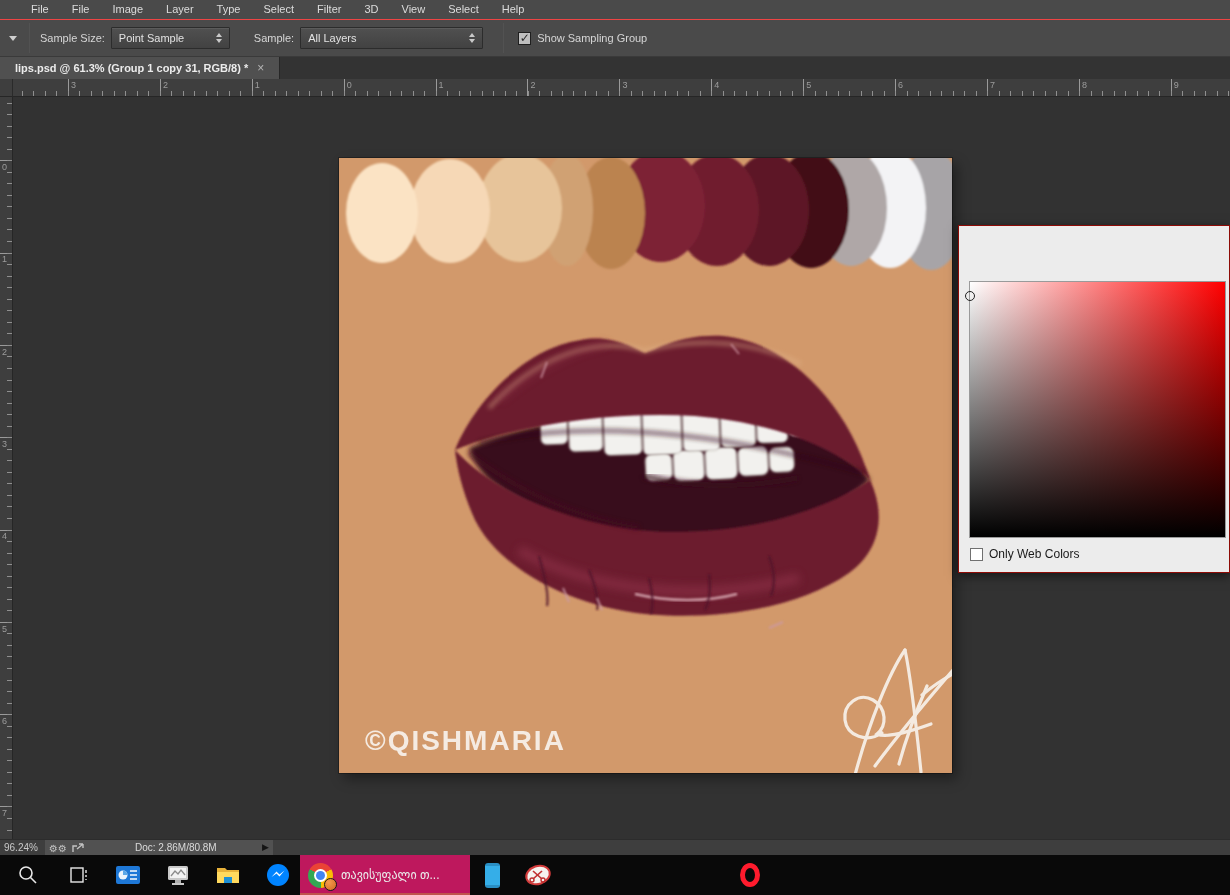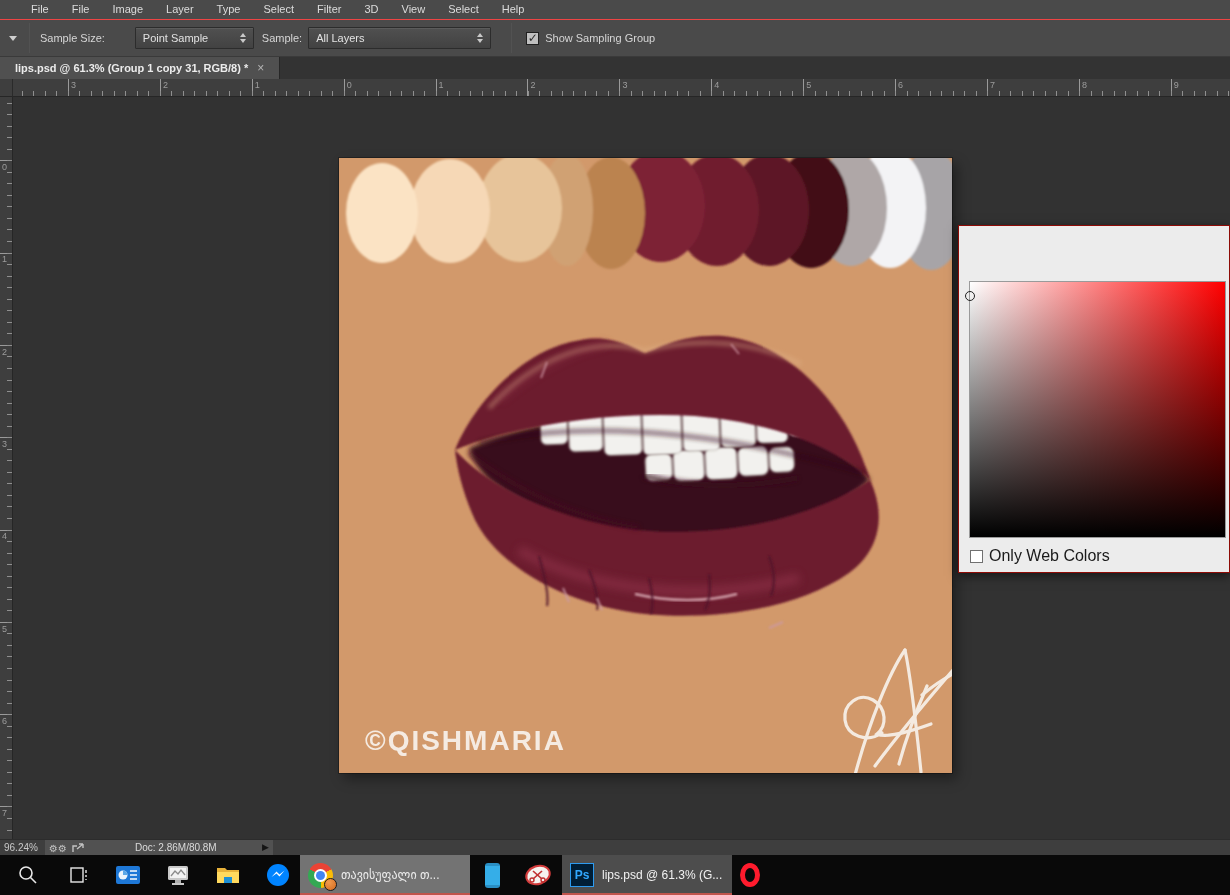--- a/index.html
+++ b/index.html
@@ -15,21 +15,21 @@
   
   .options-bar{position:absolute;left:0;top:20px;width:1230px;height:37px;background:var(--chrome_bg);
     display:flex;align-items:center;color:#d6d6d6;font-size:11px;border-bottom:1px solid #3a3a3a;}
   .tool-preset{width:20px;height:24px;margin-left:3px;display:flex;align-items:center;justify-content:center;}
   .caret-down{width:0;height:0;border-left:4px solid transparent;border-right:4px solid transparent;border-top:5px solid #cfcfcf;}
   .vsep{width:1px;height:30px;background:#5a5a5a;margin:0 6px;opacity:.55;}
   .opt-label{margin:0 6px 0 4px;text-align:center;}
   .dropdown{height:22px;background:linear-gradient(#505050,#424242);border:1px solid #2c2c2c;
     box-shadow:inset 0 1px 0 rgba(255,255,255,.07);color:#e2e2e2;display:flex;align-items:center;
     justify-content:space-between;padding:0 7px;border-radius:1px;}
-  .dd-sample-size{width:119px;margin-left:24px;}
+  .dd-sample-size{width:119px;}
   .dd-sample{width:183px;margin-right:14px;}
   .spinner{display:flex;flex-direction:column;gap:2px;align-items:center;}
   .spin-up{width:0;height:0;border-left:3.5px solid transparent;border-right:3.5px solid transparent;border-bottom:4px solid #c9c9c9;}
   .spin-dn{width:0;height:0;border-left:3.5px solid transparent;border-right:3.5px solid transparent;border-top:4px solid #c9c9c9;}
   .checkbox-box{width:13px;height:13px;background:#bfbfbf;border:1px solid #1f1f1f;color:#2b2b2b;
     font-size:12px;line-height:11px;text-align:center;margin:0 6px 0 8px;}
   .checkbox-box.unchecked-light{background:#fff;border:1px solid #707070;color:transparent;}
 
   
   .tab-strip{position:absolute;left:0;top:57px;width:1230px;height:22px;background:var(--strip_bg);display:flex;}
@@ -65,40 +65,40 @@
   .canvas-wrap svg{display:block;}
 
   
   .color-picker{position:absolute;left:958px;top:225px;width:272px;height:348px;background:#ececec;
     border:1px solid #8e0b06;box-shadow:0 3px 10px rgba(0,0,0,.55);z-index:5;}
   .cp-title{height:23px;background:linear-gradient(var(--picker_title_bg),#7c0501);color:#fff;
     font-size:12px;display:flex;align-items:center;padding-left:8px;}
   .cp-gradient{position:absolute;left:10px;top:55px;width:257px;height:257px;border:1px solid #9a9a9a;
     background:linear-gradient(to bottom,rgba(0,0,0,0),#000),linear-gradient(to right,#fff,var(--picker_red));}
   .cp-cursor{position:absolute;left:-5px;top:9px;width:10px;height:10px;border:1.5px solid #222;border-radius:50%;}
-  .cp-webrow{position:absolute;left:11px;top:321px;display:flex;align-items:center;color:#1a1a1a;font-size:16px;}
+  .cp-webrow{position:absolute;left:11px;top:321px;display:flex;align-items:center;color:#1a1a1a;font-size:12px;}
   .cp-webrow .checkbox-box{margin:0 6px 0 0;}
 
   
   .status-bar{position:absolute;left:0;top:839px;width:1230px;height:16px;background:var(--ruler_bg);
     border-top:1px solid #2c2c2c;color:#c8c8c8;font-size:10px;}
   .zoom-text{position:absolute;left:4px;top:2px;}
   .status-panel{position:absolute;left:45px;top:0;width:228px;height:16px;background:#515151;
     display:flex;align-items:center;}
   .status-icons{display:flex;align-items:center;gap:4px;margin-left:4px;color:#c2c2c2;font-size:10px;}
   .doc-info{position:absolute;left:90px;top:2px;color:#dadada;}
   .status-expand{position:absolute;right:4px;top:2px;color:#141414;font-size:9px;}
 
   
   .taskbar{position:absolute;left:0;top:855px;width:1230px;height:40px;background:#090909;}
   .tb-icon{position:absolute;top:0;width:40px;height:40px;display:flex;align-items:center;justify-content:center;}
   .tb-window{position:absolute;top:0;height:40px;display:flex;align-items:center;gap:8px;padding:0 8px;}
   .tb-underline{position:absolute;left:0;bottom:0;width:100%;height:2px;background:var(--accent_underline);}
   .tb-label{color:#eaeaea;font-size:12px;white-space:nowrap;overflow:hidden;}
-  .chrome-window{left:300px;width:170px;background:#737373;}
+  .chrome-window{left:300px;width:170px;background:#be185d;}
   .ps-window{left:562px;width:170px;background:#4d4d4d;}
   .chrome-ball{position:relative;width:25px;height:25px;border-radius:50%;flex:0 0 auto;
     background:conic-gradient(from -60deg,#ea4335 0 120deg,#fbbc05 120deg 240deg,#34a853 240deg 360deg);}
   .chrome-ball::before{content:"";position:absolute;left:6px;top:6px;width:13px;height:13px;background:#fff;border-radius:50%;}
   .chrome-ball::after{content:"";position:absolute;left:8px;top:8px;width:9px;height:9px;background:#4285f4;border-radius:50%;}
   .chrome-badge{position:absolute;right:-4px;bottom:-3px;width:13px;height:13px;border-radius:50%;
     background:radial-gradient(circle at 35% 30%,#f29b4e,#d3691e);border:1px solid #1a1a1a;}
   .ps-chip{width:24px;height:24px;background:#001e36;border:1px solid #2d9bf0;color:#31a8ff;
     font-size:12px;font-weight:bold;display:flex;align-items:center;justify-content:center;flex:0 0 auto;}
   .opera-o{width:20px;height:24px;border:5px solid #ff1b2d;border-radius:50%;}
@@ -129,21 +129,21 @@
     </div>
     <div class="vsep"></div>
     <span class="opt-label">Sample Size:</span>
     <div class="dropdown dd-sample-size">
       <span>Point Sample</span>
       <span class="spinner">
           <span class="spin-up"></span>
           <span class="spin-dn"></span>
         </span>
     </div>
-    <span class="opt-label" style="margin-left:8px;">Sample:</span>
+    <span class="opt-label" style="margin-left:24px;">Sample:</span>
     <div class="dropdown dd-sample">
       <span>All Layers</span>
       <span class="spinner">
           <span class="spin-up"></span>
           <span class="spin-dn"></span>
         </span>
     </div>
     <div class="vsep"></div>
     <span class="checkbox-box">✓</span>
     <span>Show Sampling Group</span>
@@ -346,23 +346,18 @@
     <div class="tb-icon" style="left:518px;">
       <svg width="28" height="24" viewBox="0 0 28 24">
         <ellipse cx="14" cy="12" rx="12" ry="9" fill="#f6f3ef" stroke="#d23b3b" stroke-width="2" transform="rotate(-18 14 12)"></ellipse>
         <line x1="9" y1="8" x2="18" y2="16" stroke="#c03030" stroke-width="1.6"></line>
         <line x1="18" y1="8" x2="9" y2="16" stroke="#c03030" stroke-width="1.6"></line>
         <circle cx="8" cy="17" r="2" stroke="#c03030" stroke-width="1.4" fill="none"></circle>
         <circle cx="19" cy="17" r="2" stroke="#c03030" stroke-width="1.4" fill="none"></circle>
       </svg>
     </div>
 
-    <div class="tb-window ps-window">
-      <span class="ps-chip">Ps</span>
-      <span class="tb-label" style="color:#f2f2f2;">lips.psd @ 61.3% (G...</span>
-      <span class="tb-underline"></span>
-    </div>
 
     <div class="tb-icon" style="left:728px;width:44px;">
       <span class="opera-o"></span>
     </div>
   </div>
 </div>
 
 </body></html>

